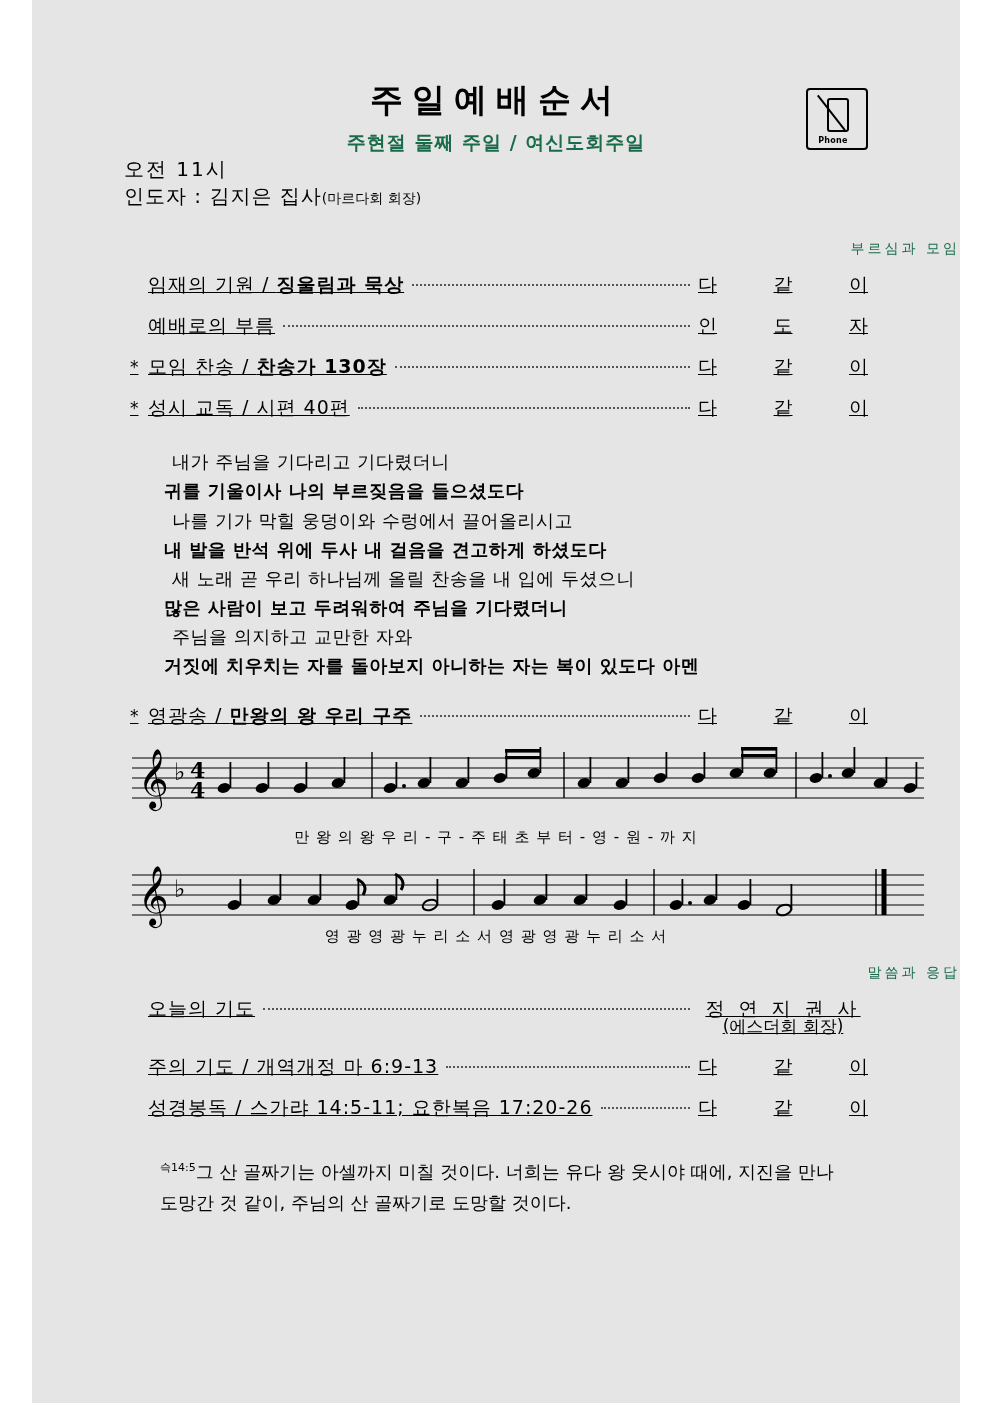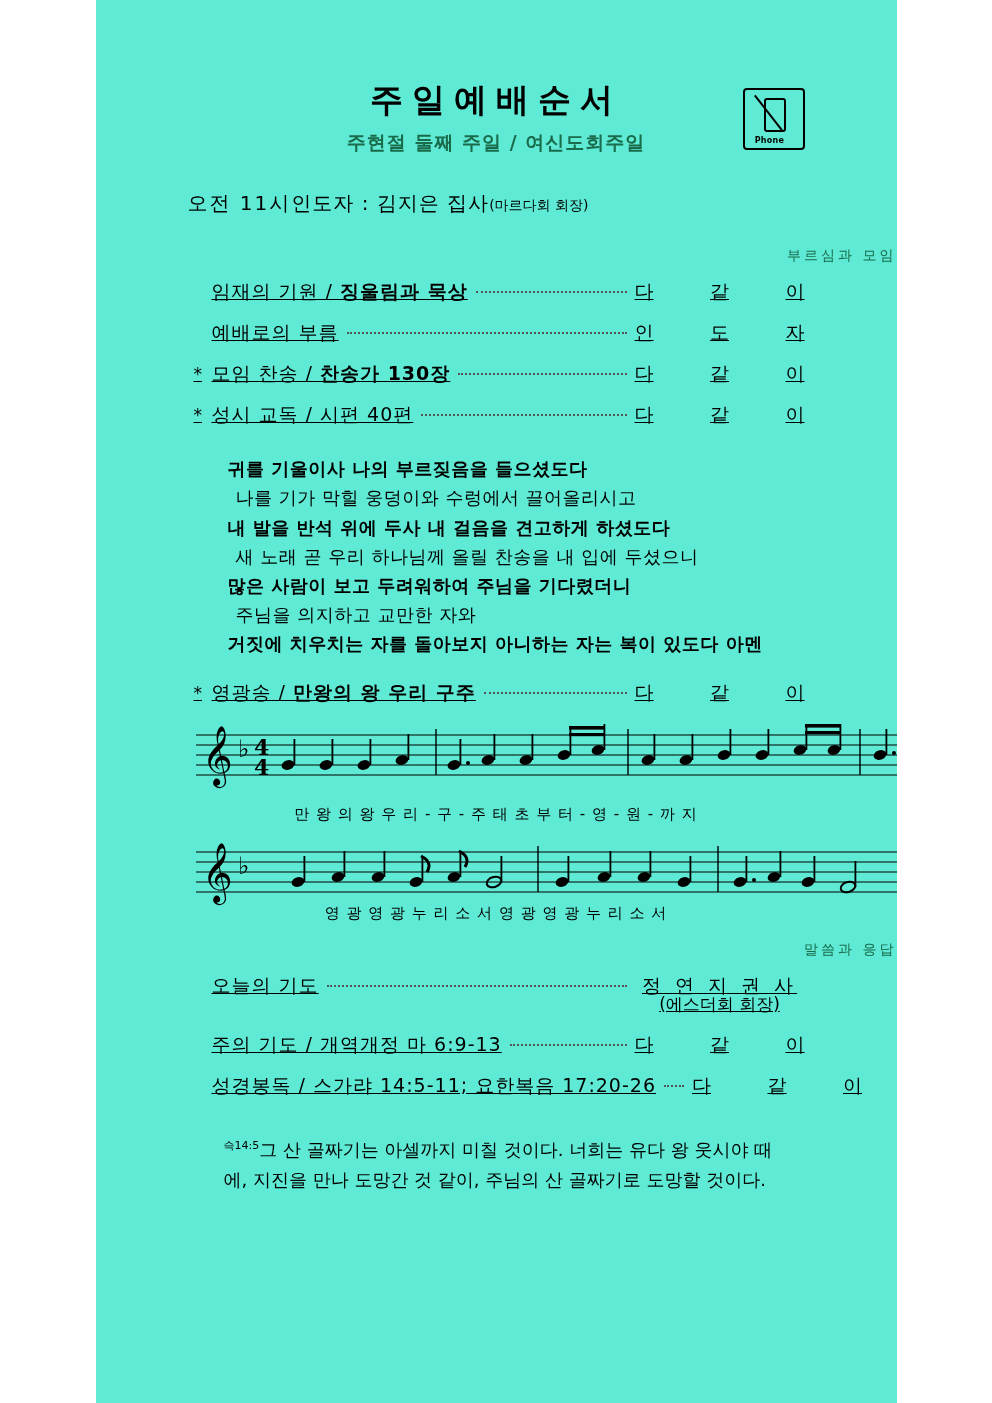--- a/index.html
+++ b/index.html
@@ -6,24 +6,24 @@
     margin: 0;
     padding: 0;
     background: #ffffff;
   }
   body {
     font-family: "DejaVu Sans", "Liberation Sans", sans-serif;
     color: #000000;
   }
   .page {
     position: relative;
-    width: 801px;
+    width: 928px;
     height: 1403px;
     margin: 0 auto;
-    background: #5eead4;
+    background: #e5e5e5;
     overflow: hidden;
   }
 
   
   .header {
     position: relative;
     padding-top: 82px;
     text-align: center;
   }
   .main-title {
@@ -83,25 +83,26 @@
     bottom: 3px;
     text-align: center;
     font-size: 8px;
     font-weight: bold;
     letter-spacing: 0.3px;
   }
 
   
   .time-row {
     position: relative;
-    margin-top: 34px;
     padding: 0 92px;
     font-size: 20px;
     display: flex;
+    justify-content: space-between;
     align-items: baseline;
+    flex-direction: column;
   }
   .time-left { letter-spacing: 2px; }
   .time-right { letter-spacing: 1px; }
   .time-right .small {
     font-size: 14px;
     letter-spacing: 0;
   }
 
   
   .section-heading {
@@ -269,20 +270,21 @@
       <span class="dots"></span>
       <span class="oi-who">
         <span>다</span>
         <span>같</span>
         <span>이</span>
       </span>
     </div>
   </div>
 
   <div class="reading">
+    <div class="light">내가 주님을 기다리고 기다렸더니</div>
     <div class="heavy">귀를 기울이사 나의 부르짖음을 들으셨도다</div>
     <div class="light">나를 기가 막힐 웅덩이와 수렁에서 끌어올리시고</div>
     <div class="heavy">내 발을 반석 위에 두사 내 걸음을 견고하게 하셨도다</div>
     <div class="light">새 노래 곧 우리 하나님께 올릴 찬송을 내 입에 두셨으니</div>
     <div class="heavy">많은 사람이 보고 두려워하여 주님을 기다렸더니</div>
     <div class="light">주님을 의지하고 교만한 자와</div>
     <div class="heavy">거짓에 치우치는 자를 돌아보지 아니하는 자는 복이 있도다 아멘</div>
   </div>
 
   <div class="order-list" style="margin-top:22px;">

